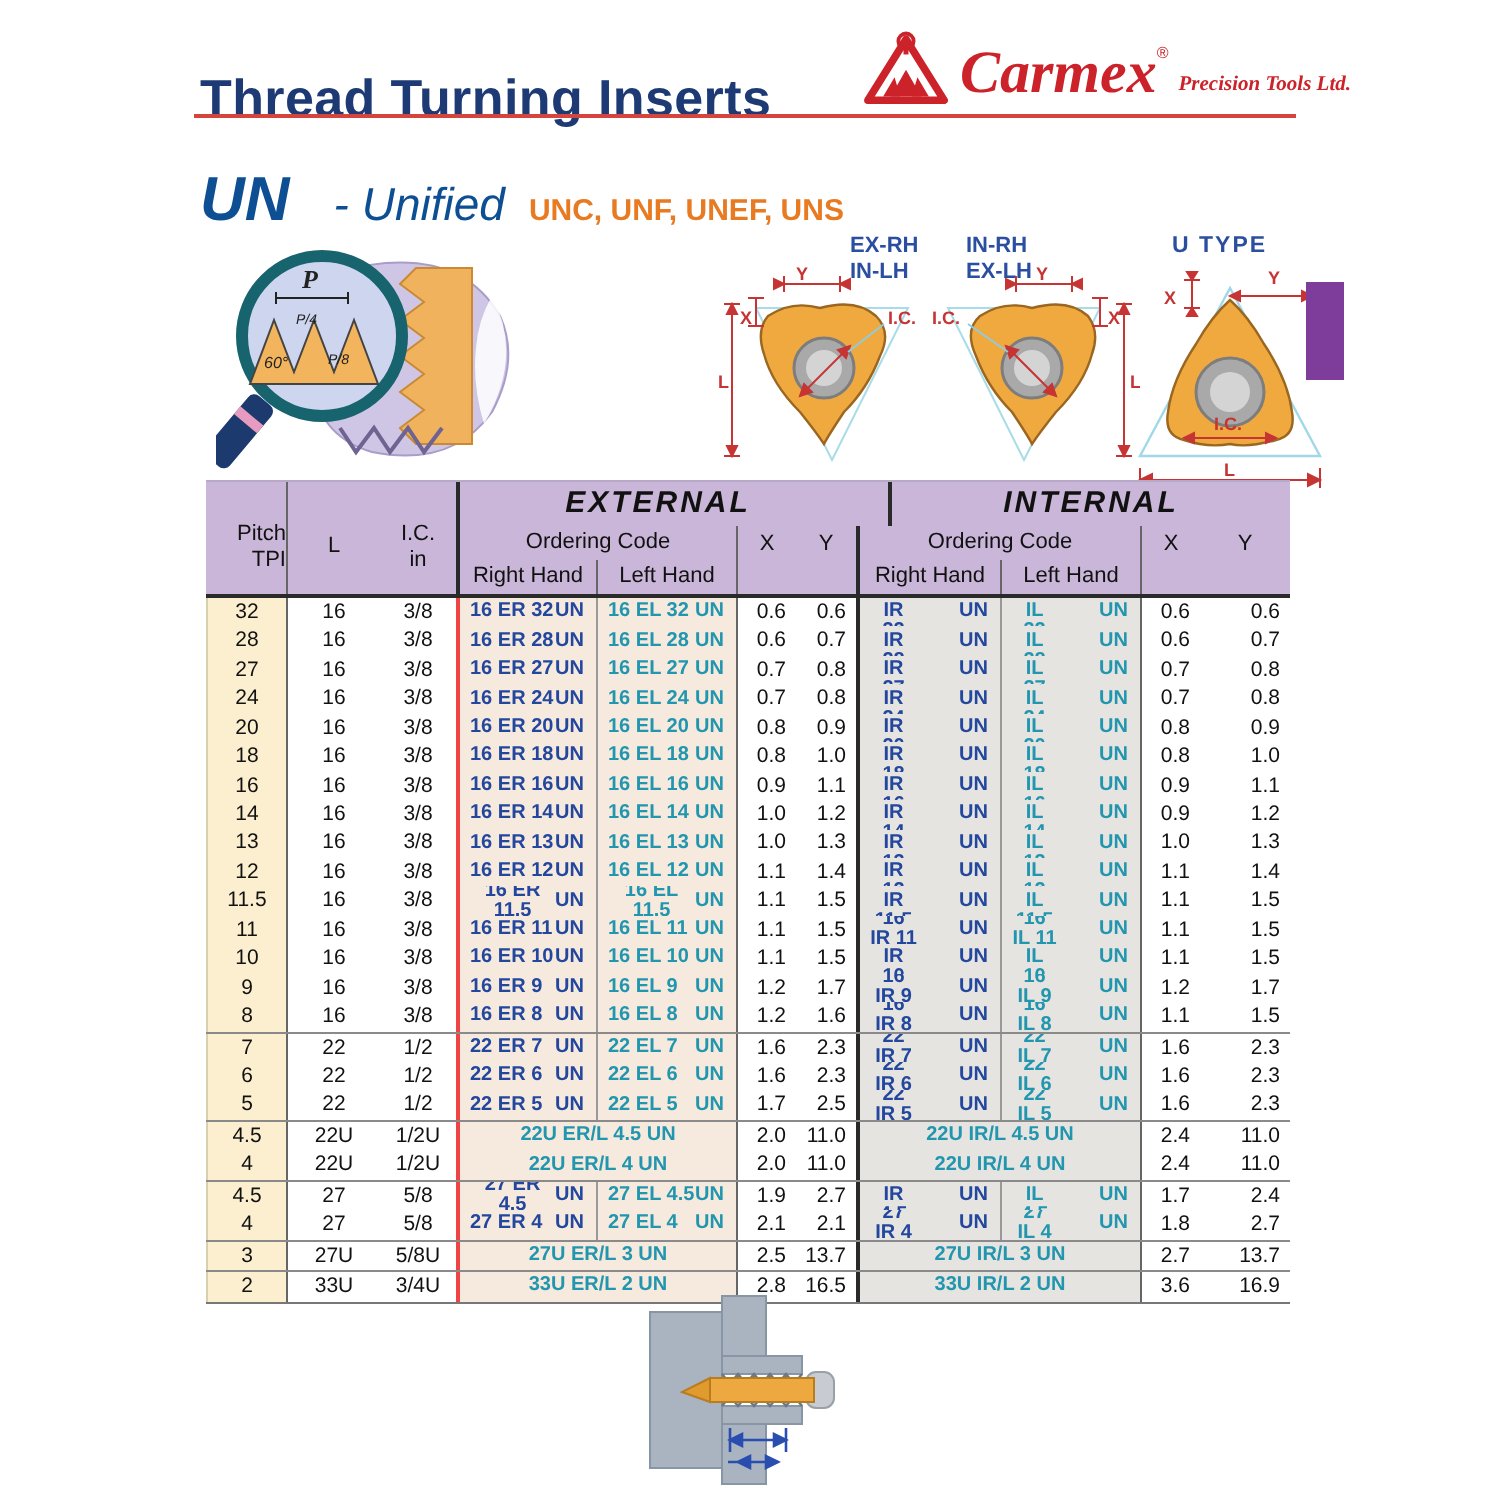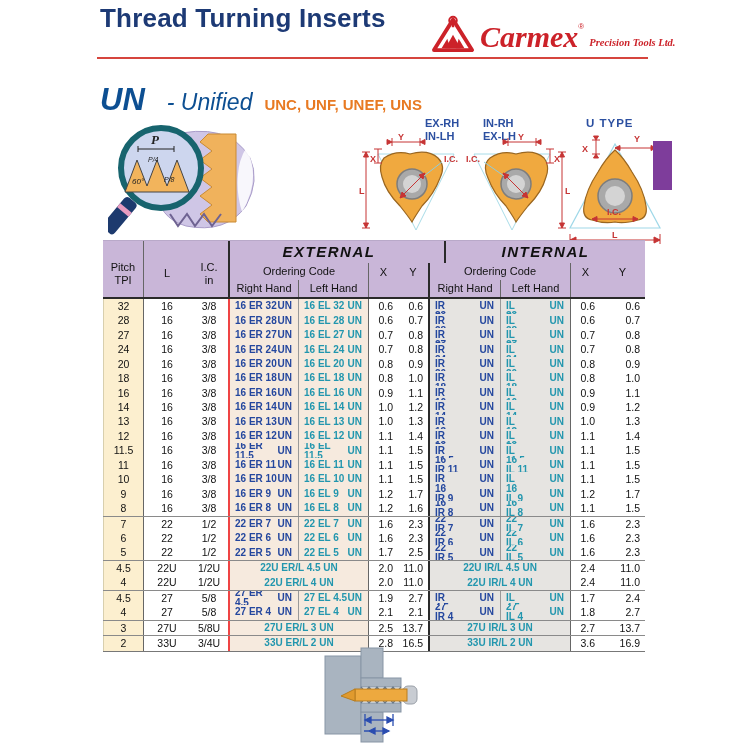--- a/index.html
+++ b/index.html
@@ -1,20 +1,20 @@
 <!DOCTYPE html>
 <html style="--title_navy: #1d3a75; --un_blue: #0d4f92; --orange: #e87a22; --brand_red: #cc2229; --line_red: #d6453d; --label_blue: #2b4fa0; --header_purple: #c9b6d8; --cream: #fcefcf; --ext_bg: #f6eade; --int_bg: #e6e4e1; --code_blue: #24479e; --code_teal: #2296ae; --tab_purple: #7e3d9b; --dim_red: #c63434; --order_navy: #1b4a8f;"><head>
 <meta charset="utf-8">
 <style>
   html,body{margin:0;padding:0;background:#fff;}
   #page{position:relative;width:747px;height:747px;background:#fff;overflow:hidden;
         font-family:"Liberation Sans",sans-serif;color:#111;}
 
   
-  .page-title{position:absolute;left:100px;top:3px;font-size:26px;font-weight:bold;
+  .page-title{position:absolute;left:100px;top:34px;font-size:26px;font-weight:bold;
               color:var(--title_navy);letter-spacing:.2px;}
   .brand{position:absolute;left:432px;top:12px;display:flex;align-items:flex-end;}
   .brand-icon{width:42px;height:40px;margin-right:6px;}
   .brand-name{font-family:"Liberation Serif",serif;font-style:italic;font-weight:bold;
               font-size:30px;color:var(--brand_red);line-height:1;}
   .brand-suffix{font-family:"Liberation Serif",serif;font-style:italic;font-weight:bold;
               font-size:10.5px;color:var(--brand_red);margin:0 0 4px 5px;}
   .brand-reg{font-size:8px;color:var(--brand_red);vertical-align:top;}
   .red-rule{position:absolute;left:97px;top:57px;width:551px;height:2px;background:var(--line_red);}
 
@@ -32,39 +32,39 @@
              letter-spacing:1px;}
   .side-tab{position:absolute;left:653px;top:141px;width:19px;height:49px;background:var(--tab_purple);}
 
   
   .tbl{position:absolute;left:103px;top:240px;width:542px;}
   .thead{display:grid;grid-template-columns:40px 47px 38px 70px 70px 30px 30px 72px 70px 30px 45px;
          grid-template-rows:22px 17px 17px;background:var(--header_purple);
          border-top:1px solid #b9a9c9;border-bottom:2px solid #2a2a2a;}
   .hc{display:flex;align-items:center;justify-content:center;font-size:11px;line-height:1.1;
       text-align:center;box-sizing:border-box;}
-  .h-pitch{grid-column:1;grid-row:1/4;flex-direction:column;padding-top:9px;}
+  .h-pitch{grid-column:1;grid-row:1/4;flex-direction:column;padding-top:9px;align-items:flex-end;}
   .h-l{grid-column:2;grid-row:1/4;border-left:1px solid #666;padding-top:9px;}
   .h-ic{grid-column:3;grid-row:1/4;flex-direction:column;padding-top:9px;}
   .h-ext{grid-column:4/8;grid-row:1;border-left:2px solid #2a2a2a;
          font-size:15px;font-weight:bold;font-style:italic;letter-spacing:1.5px;}
   .h-int{grid-column:8/12;grid-row:1;border-left:2px solid #2a2a2a;
          font-size:15px;font-weight:bold;font-style:italic;letter-spacing:1.5px;margin-left:16px;}
   .h-oc-e{grid-column:4/6;grid-row:2;border-left:2px solid #2a2a2a;}
   .h-rh-e{grid-column:4;grid-row:3;border-left:2px solid #2a2a2a;}
   .h-lh-e{grid-column:5;grid-row:3;border-left:1px solid #666;}
   .h-x-e{grid-column:6;grid-row:2/4;border-left:1px solid #666;align-items:flex-start;padding-top:3px;}
   .h-y-e{grid-column:7;grid-row:2/4;align-items:flex-start;padding-top:3px;}
   .h-oc-i{grid-column:8/10;grid-row:2;border-left:2px solid #2a2a2a;}
   .h-rh-i{grid-column:8;grid-row:3;border-left:2px solid #2a2a2a;}
   .h-lh-i{grid-column:9;grid-row:3;border-left:1px solid #666;}
   .h-x-i{grid-column:10;grid-row:2/4;border-left:1px solid #666;align-items:flex-start;padding-top:3px;}
   .h-y-i{grid-column:11;grid-row:2/4;align-items:flex-start;padding-top:3px;}
 
-  .tbody{border-bottom:1px solid #777;}
+  .tbody{border-bottom:1px solid #777;text-align:center;}
   .trow{display:grid;grid-template-columns:40px 47px 38px 70px 70px 30px 30px 72px 70px 30px 45px;
         height:14.45px;}
   .trow.sep{border-bottom:1px solid #8a8a8a;}
   .cell{display:flex;align-items:center;justify-content:center;font-size:10.5px;line-height:1;
         box-sizing:border-box;overflow:hidden;}
   .c-pitch{background:var(--cream);border-left:1px solid #d8cfae;}
   .c-l{border-left:1px solid #666;}
   .c-erh,.c-elh,.c-espan{background:var(--ext_bg);}
   .c-irh,.c-ilh,.c-ispan{background:var(--int_bg);gap:21px;}
   .c-erh,.c-espan{border-left:2px solid #ef4444;}

